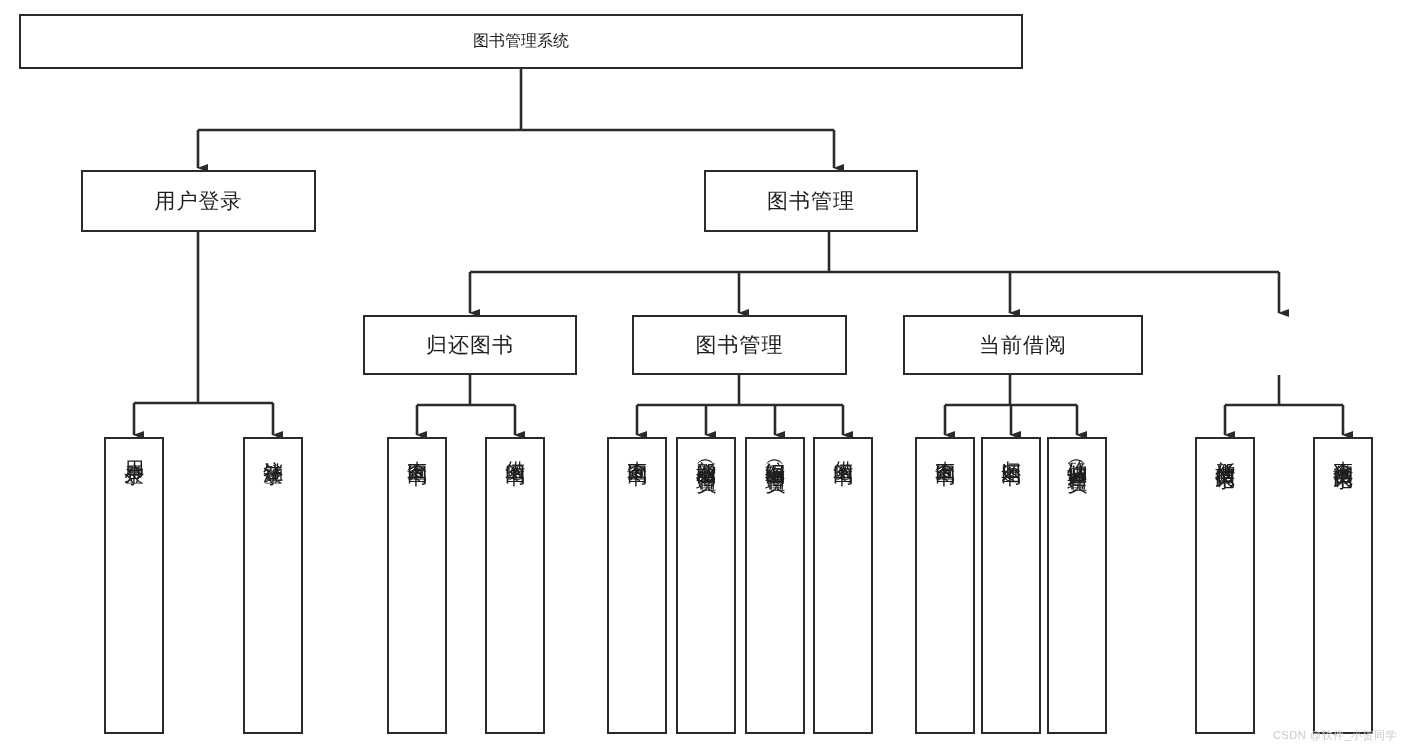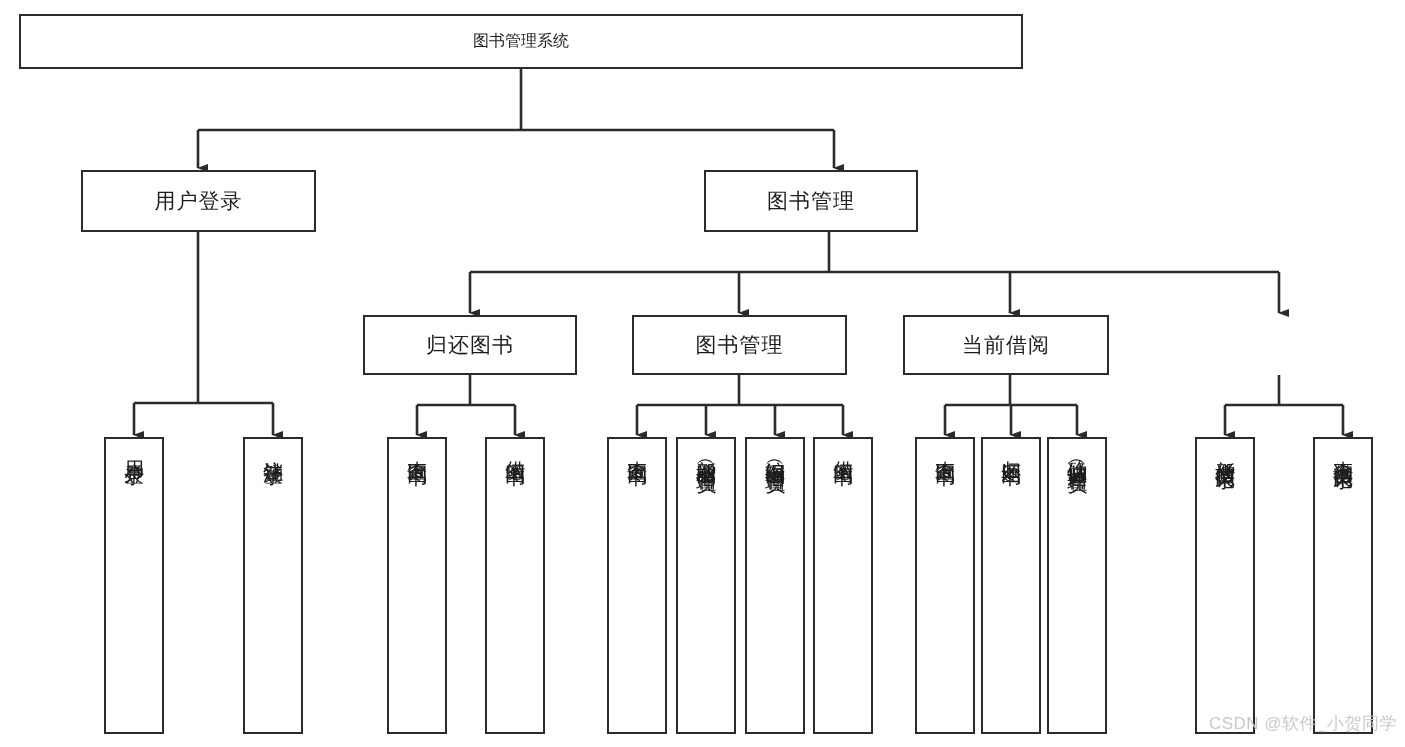--- a/index.html
+++ b/index.html
@@ -8,21 +8,21 @@
   #stage{position:relative;width:1405px;height:747px;background:#fff;}
   svg#wires{position:absolute;left:0;top:0;width:1405px;height:747px;}
   .node{position:absolute;box-sizing:border-box;background:#ffffff;
         border:2.5px solid #2b2b2b;display:flex;align-items:center;
         justify-content:center;color:#1d1d1d;}
   .node.h{font-size:21px;letter-spacing:1px;}
   .node.root{font-size:16px;}
   .node.v{padding:6px 2px;align-items:flex-start;justify-content:center;}
   .node.v .vtext{writing-mode:vertical-rl;text-orientation:upright;
         font-size:20px;line-height:1.18;letter-spacing:2px;white-space:nowrap;}
-  .wm{position:absolute;right:8px;bottom:12px;font-size:17px;color:#c9c9c9;
+  .wm{position:absolute;right:8px;bottom:4px;font-size:11px;color:#c9c9c9;
       letter-spacing:.5px;user-select:none;}
 </style>
 </head>
 <body>
 
 <div id="stage">
 
   <svg id="wires" viewBox="0 0 1405 747" xmlns="http://www.w3.org/2000/svg">
     <defs>
       <marker id="ah" markerWidth="9" markerHeight="11" refX="4.5" refY="10" orient="auto" markerUnits="userSpaceOnUse">
@@ -83,21 +83,21 @@
   <div class="node h" style="left:704px;top:170px;width:214px;height:62px;">
     <span>图书管理</span>
   </div>
 
   <div class="node h" style="left:363px;top:315px;width:214px;height:60px;">
     <span>归还图书</span>
   </div>
   <div class="node h" style="left:632px;top:315px;width:215px;height:60px;">
     <span>图书管理</span>
   </div>
-  <div class="node h" style="left:903px;top:315px;width:206px;height:60px;">
+  <div class="node h" style="left:903px;top:315px;width:240px;height:60px;">
     <span>当前借阅</span>
   </div>
 
   <div class="node v" style="left:104px;top:437px;width:60px;height:297px;">
     <span class="vtext">用户登录</span>
   </div>
   <div class="node v" style="left:243px;top:437px;width:60px;height:297px;">
     <span class="vtext">注销登录</span>
   </div>
   <div class="node v" style="left:387px;top:437px;width:60px;height:297px;">

